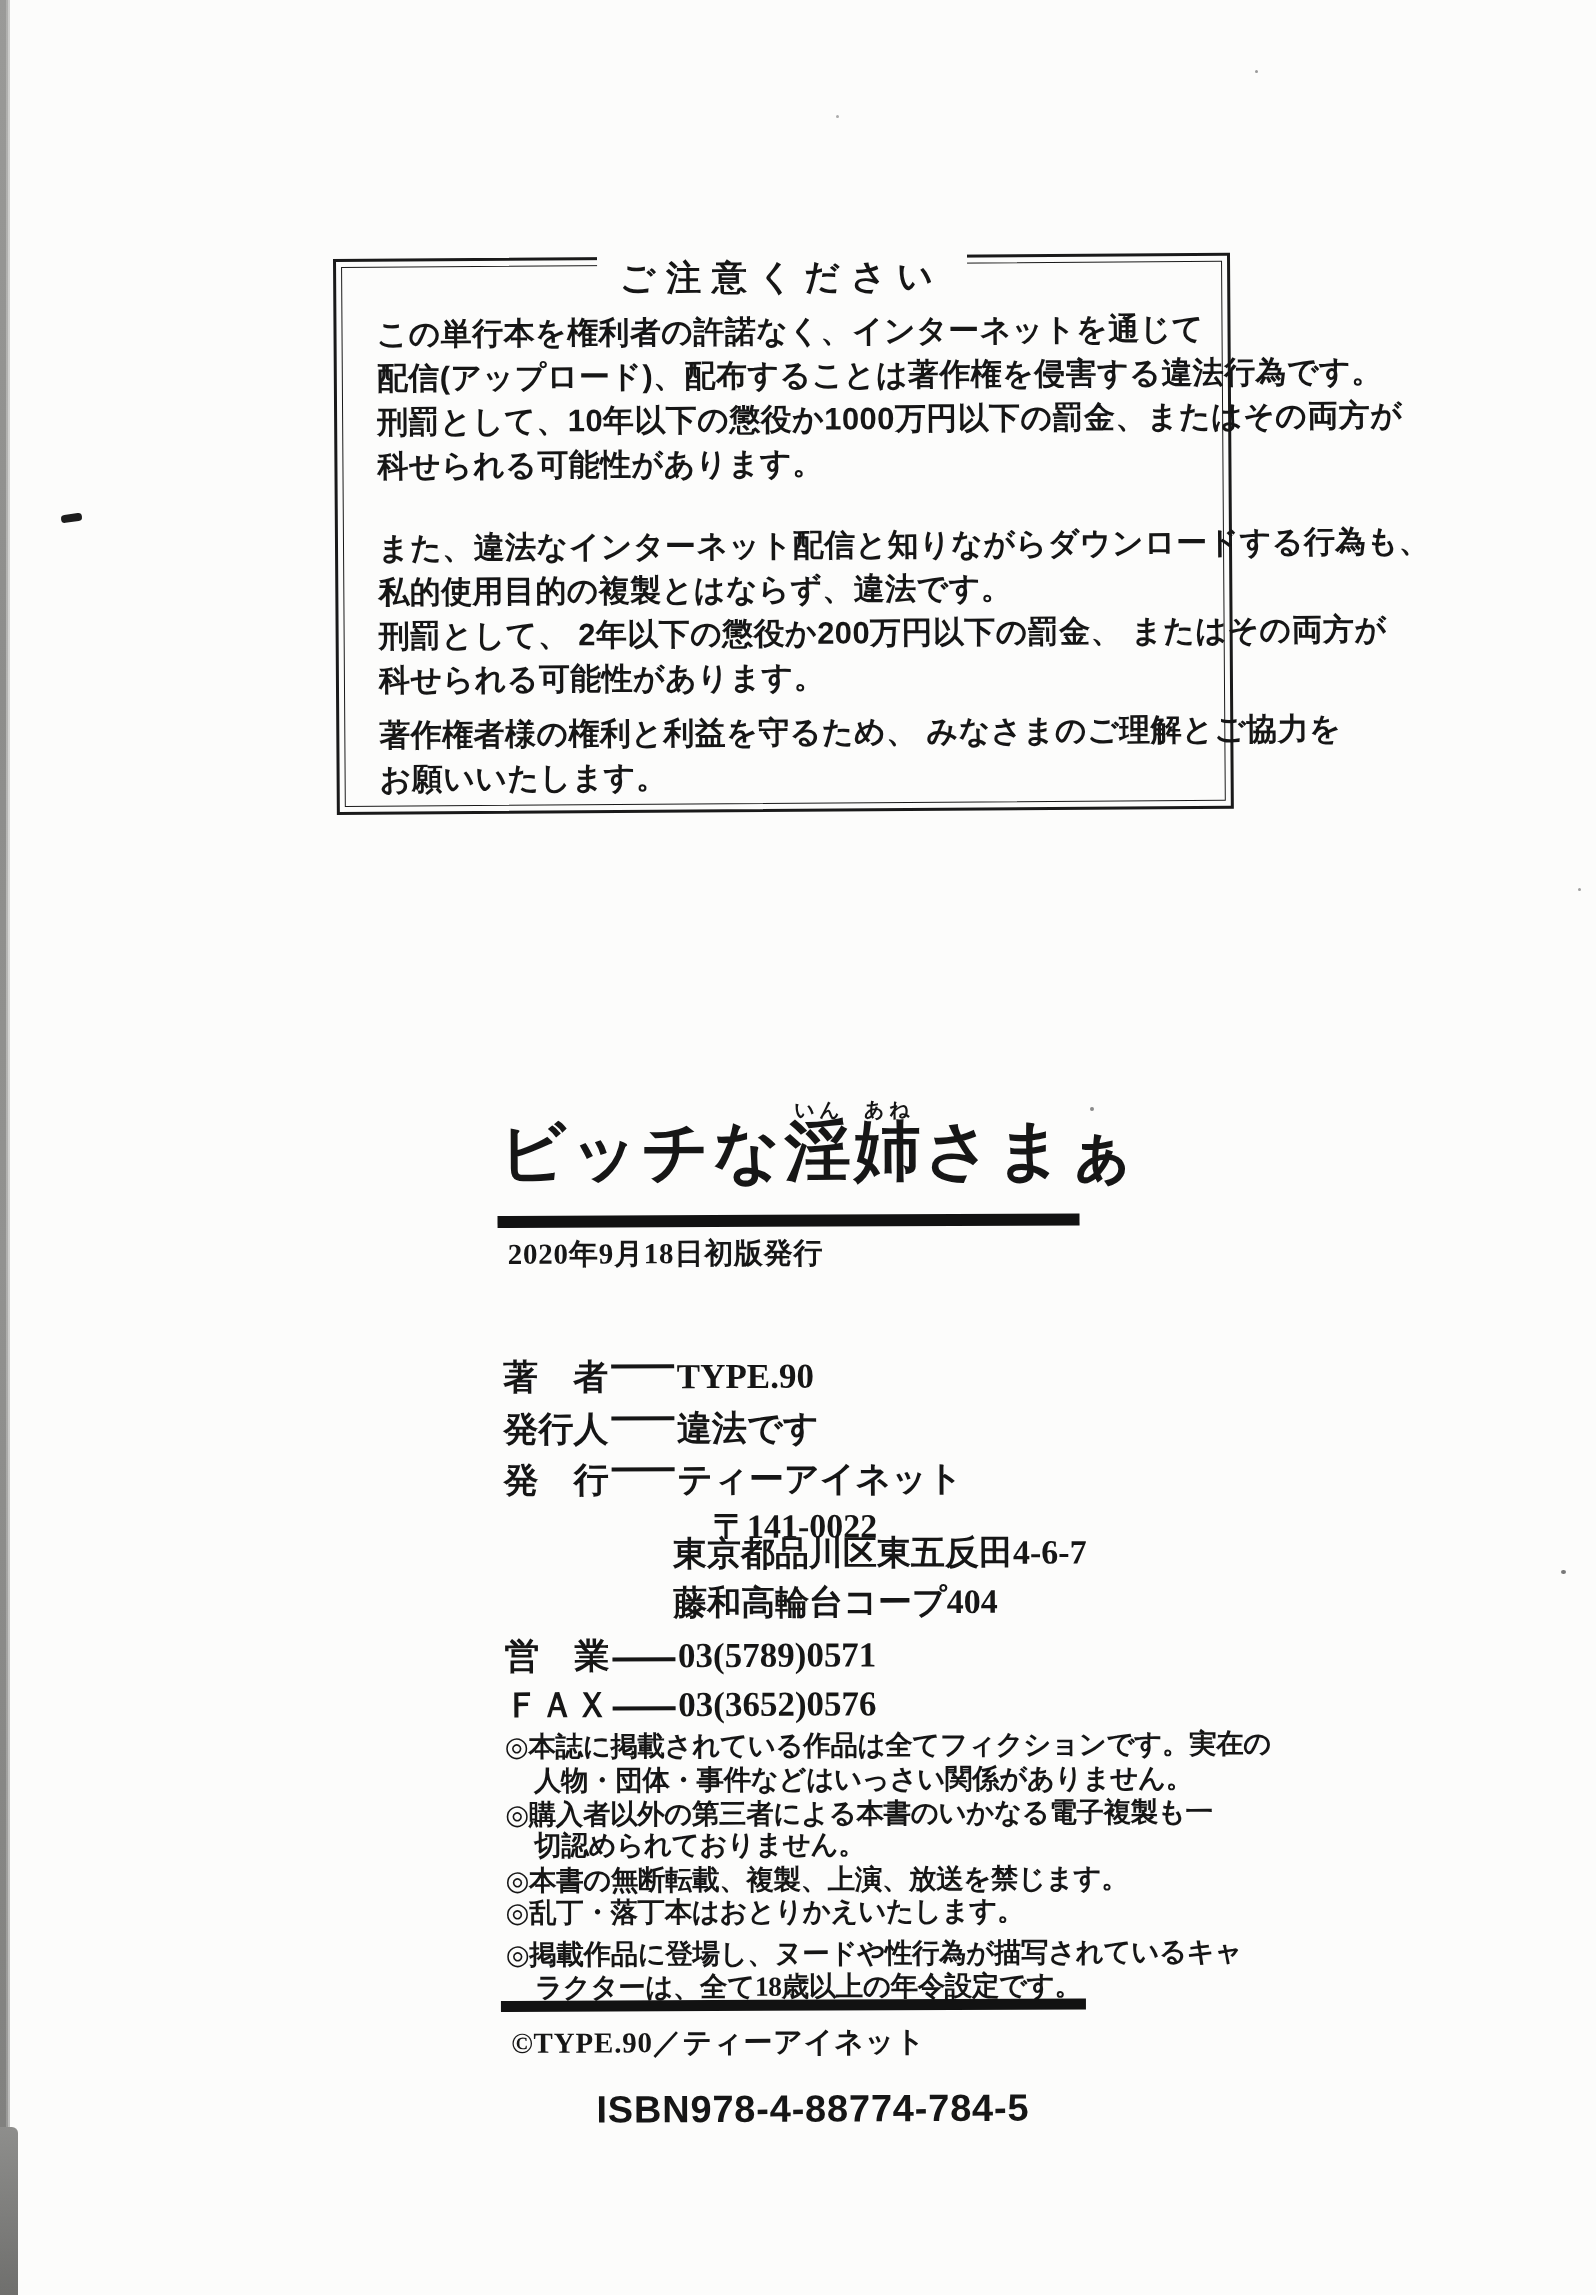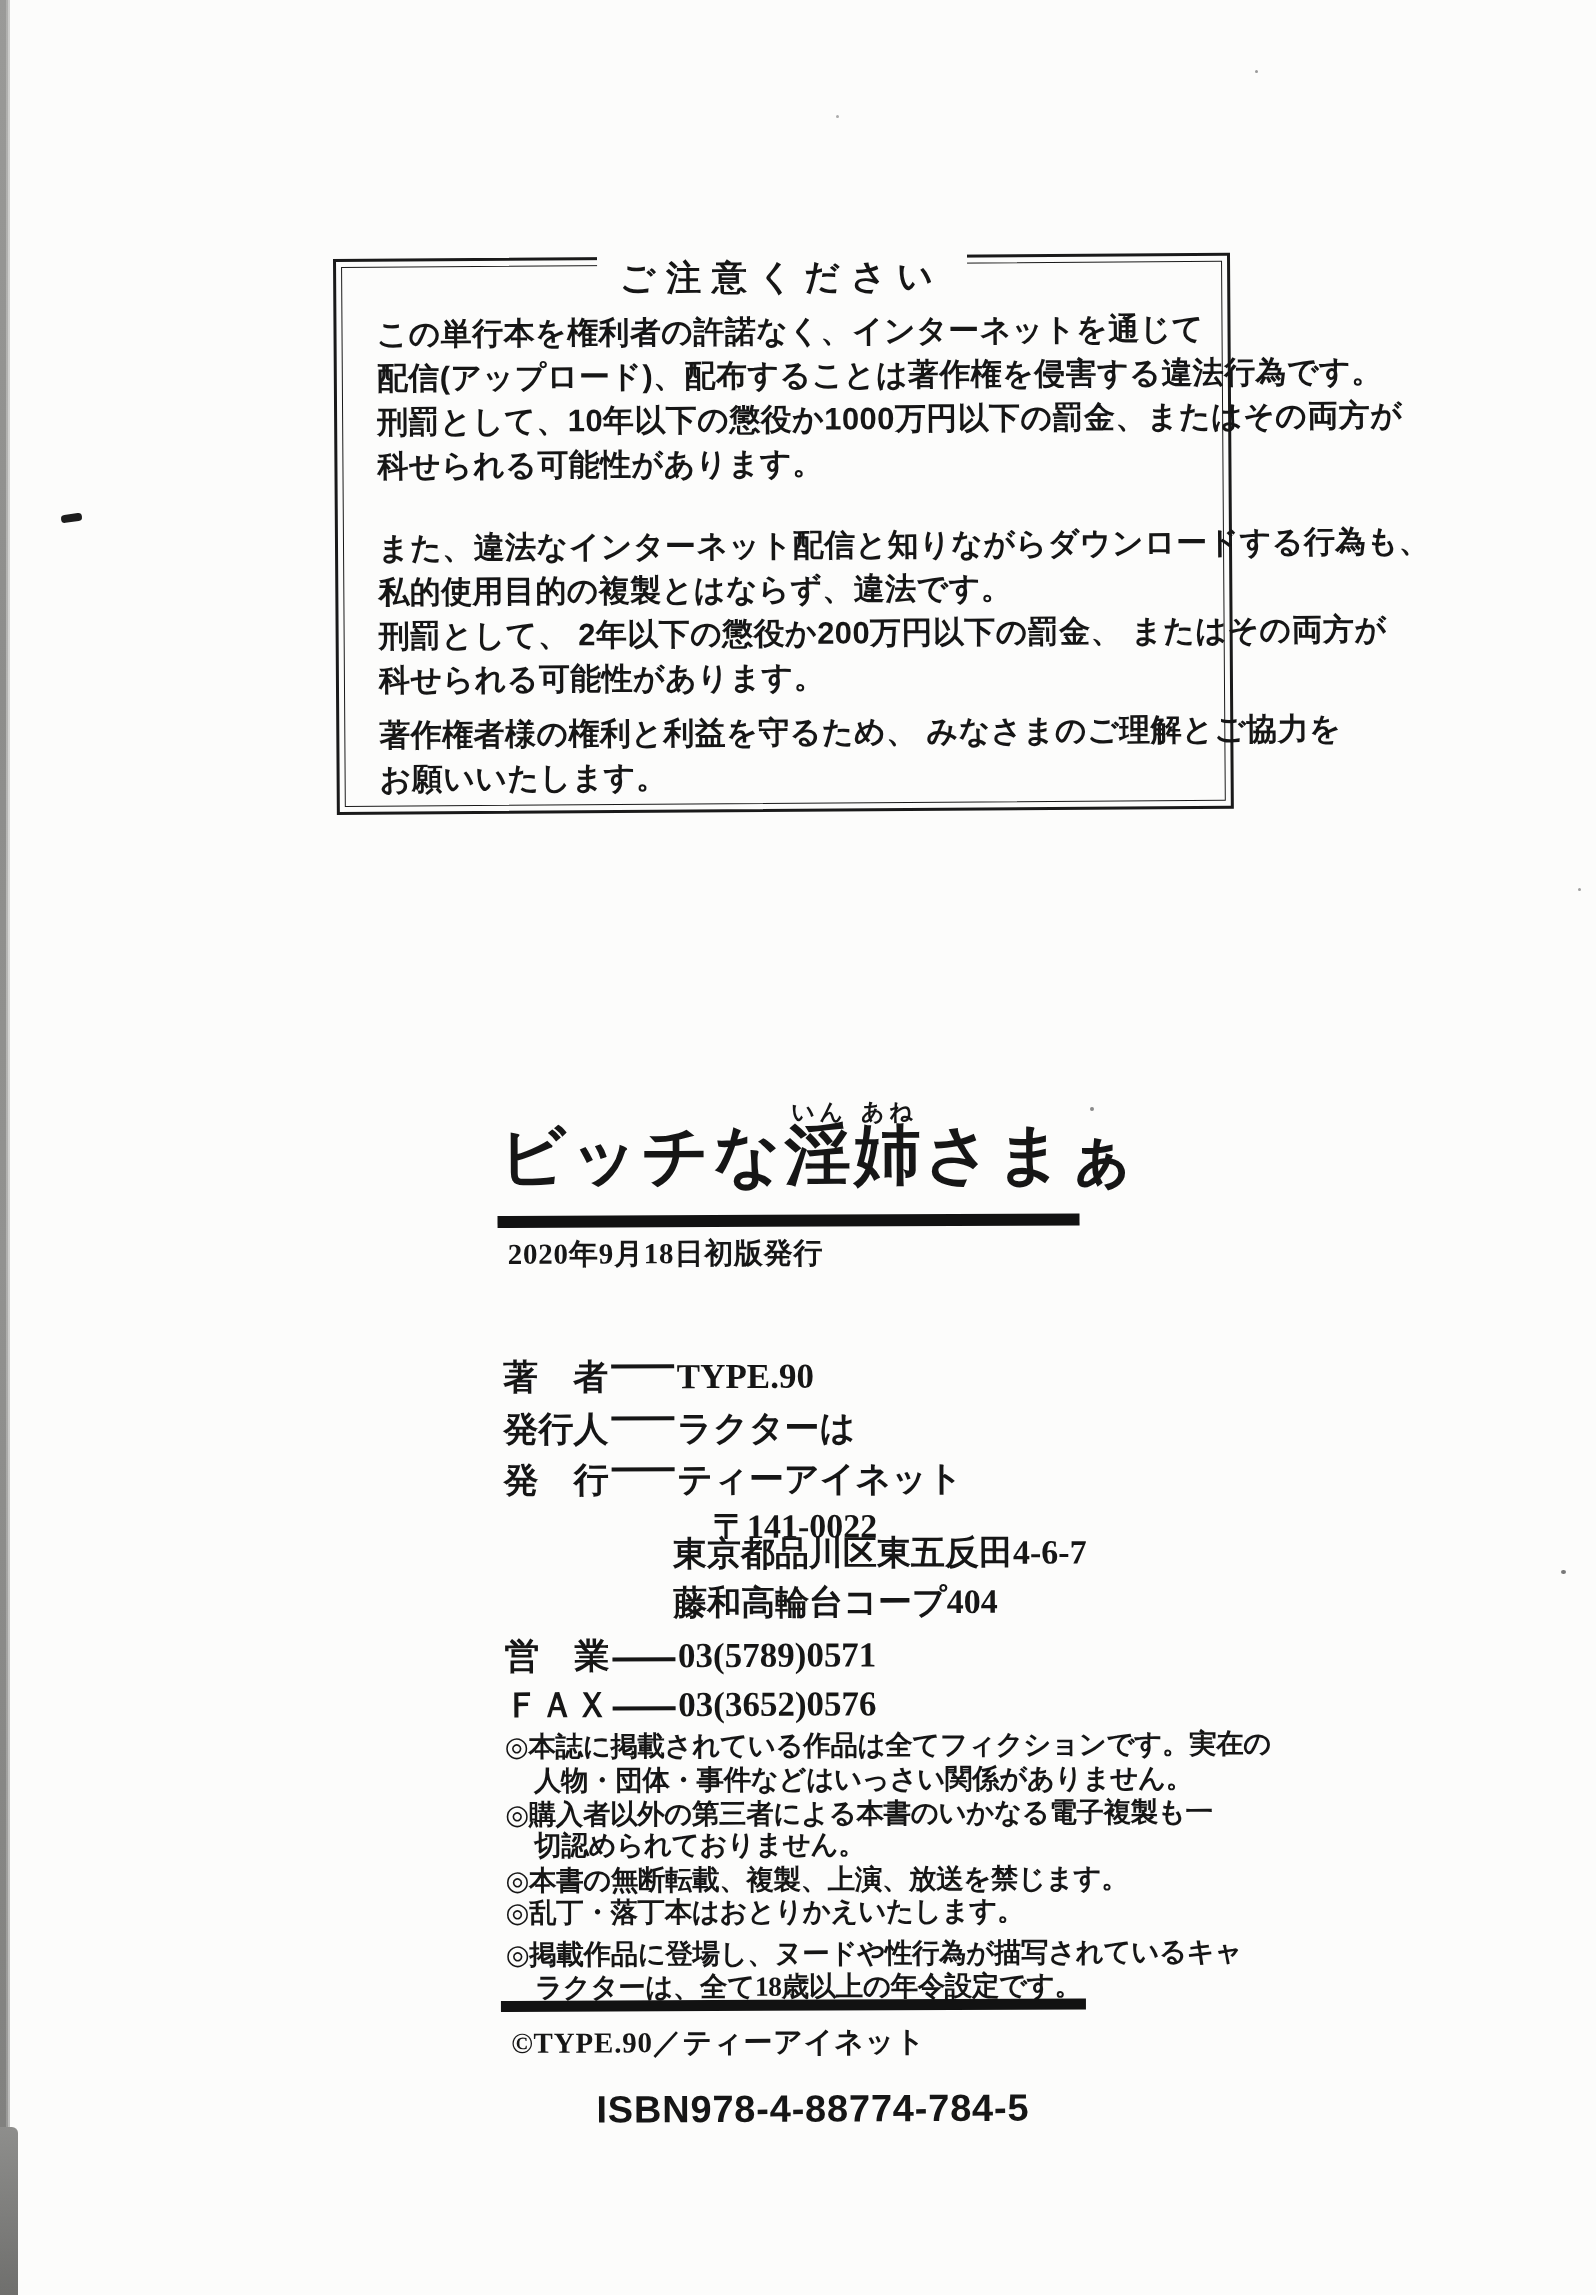--- a/index.html
+++ b/index.html
@@ -62,21 +62,21 @@
     position:absolute;left:0;top:1102px;width:1597px;height:1117px;
     transform:rotate(-0.25deg);transform-origin:31px 0;
   }
   .book-title{
     position:absolute;left:499px;top:1.5px;
     display:flex;align-items:flex-end;
     font-size:66px;font-weight:700;letter-spacing:3.8px;line-height:1.05;
     white-space:nowrap;
   }
   .book-title ruby{ruby-position:over;}
-  .book-title rt{font-size:23px;font-weight:700;letter-spacing:4.6px;text-align:center;}
+  .book-title rt{font-size:20px;font-weight:700;letter-spacing:4.6px;text-align:center;}
   .rule{position:absolute;background:#121212;}
   .rule.title-rule{left:497px;top:116px;width:582px;height:11.5px;}
   .rule.bottom-rule{left:497px;top:901px;width:585px;height:10.7px;}
   .edition-date{
     position:absolute;left:507px;top:135px;
     font-size:29px;font-weight:600;letter-spacing:0.8px;white-space:nowrap;
   }
   .credit-row{
     position:absolute;left:502px;
     display:flex;align-items:baseline;
@@ -170,21 +170,21 @@
     <div class="edition-date">2020年9月18日初版発行</div>
 
     <div class="credit-row c1">
       <span class="label">著　者</span>
       <span class="connector"></span>
       <span class="value">TYPE.90</span>
     </div>
     <div class="credit-row c2">
       <span class="label">発行人</span>
       <span class="connector"></span>
-      <span class="value">ラクターは</span>
+      <span class="value">違法です</span>
     </div>
     <div class="credit-row c3">
       <span class="label">発　行</span>
       <span class="connector"></span>
       <span class="value">ティーアイネット</span>
     </div>
 
     <div class="address-line a1">〒141-0022</div>
     <div class="address-line a2">東京都品川区東五反田4-6-7</div>
     <div class="address-line a3">藤和高輪台コープ404</div>

